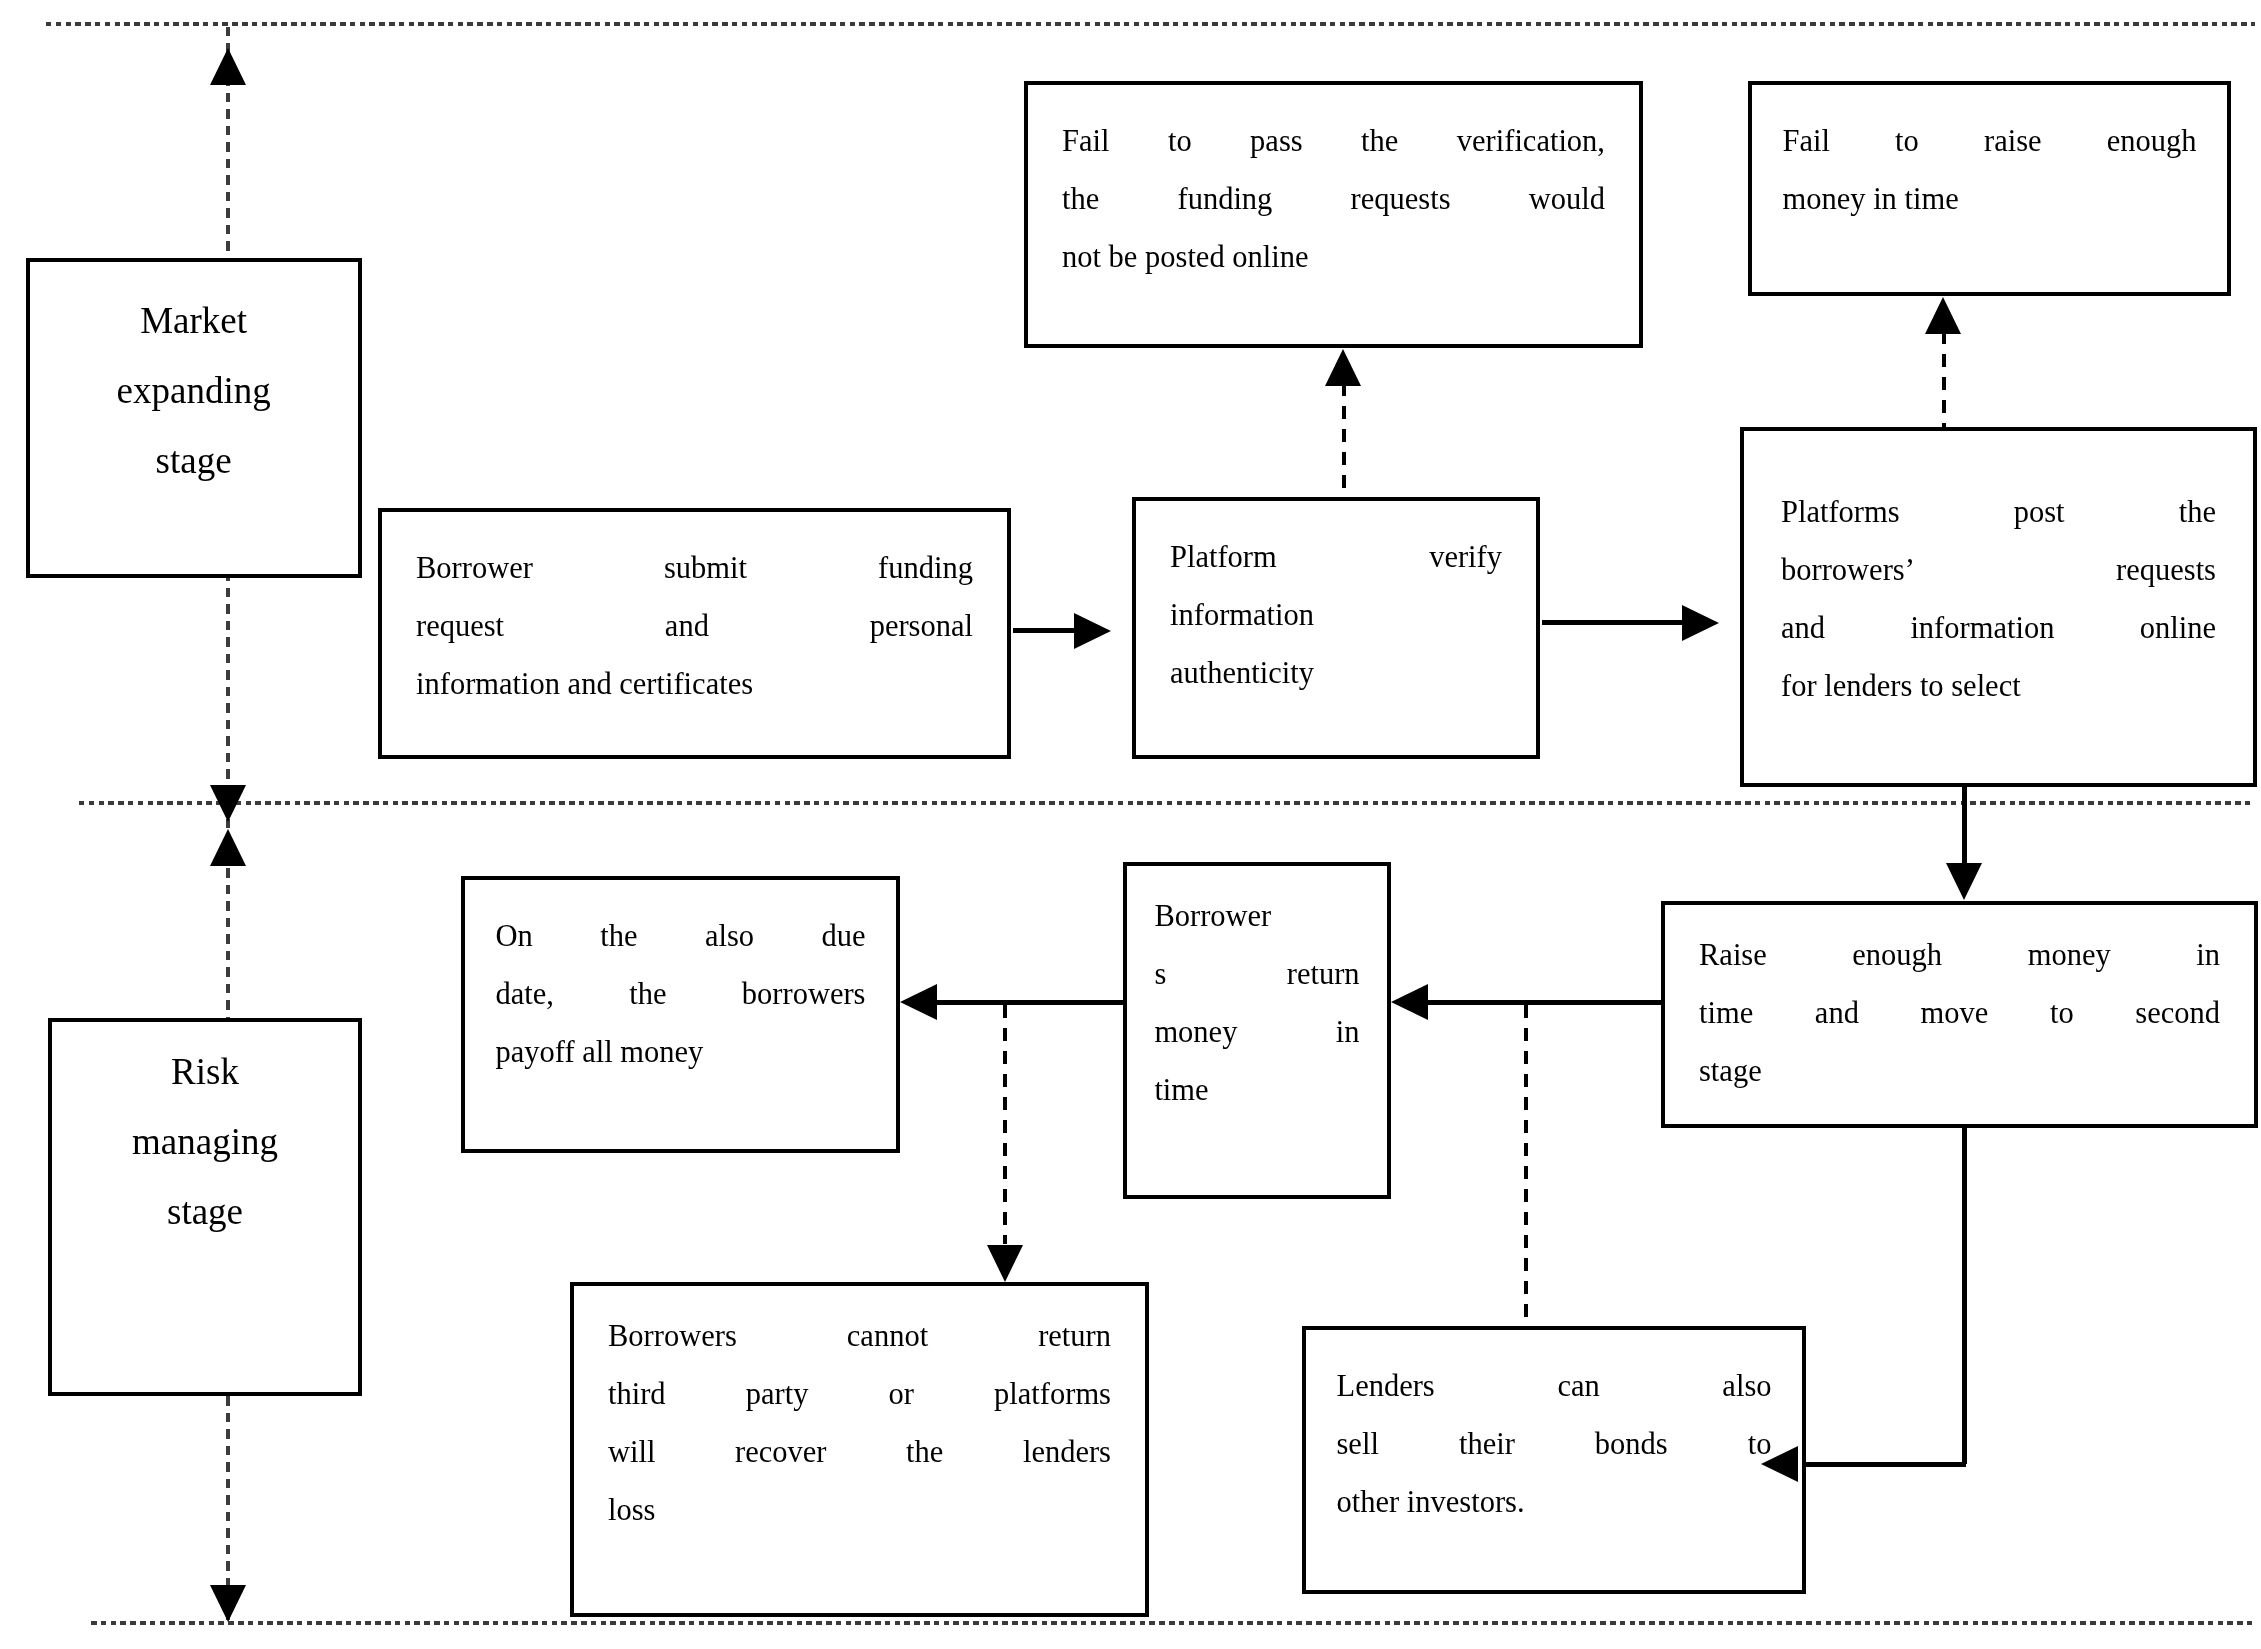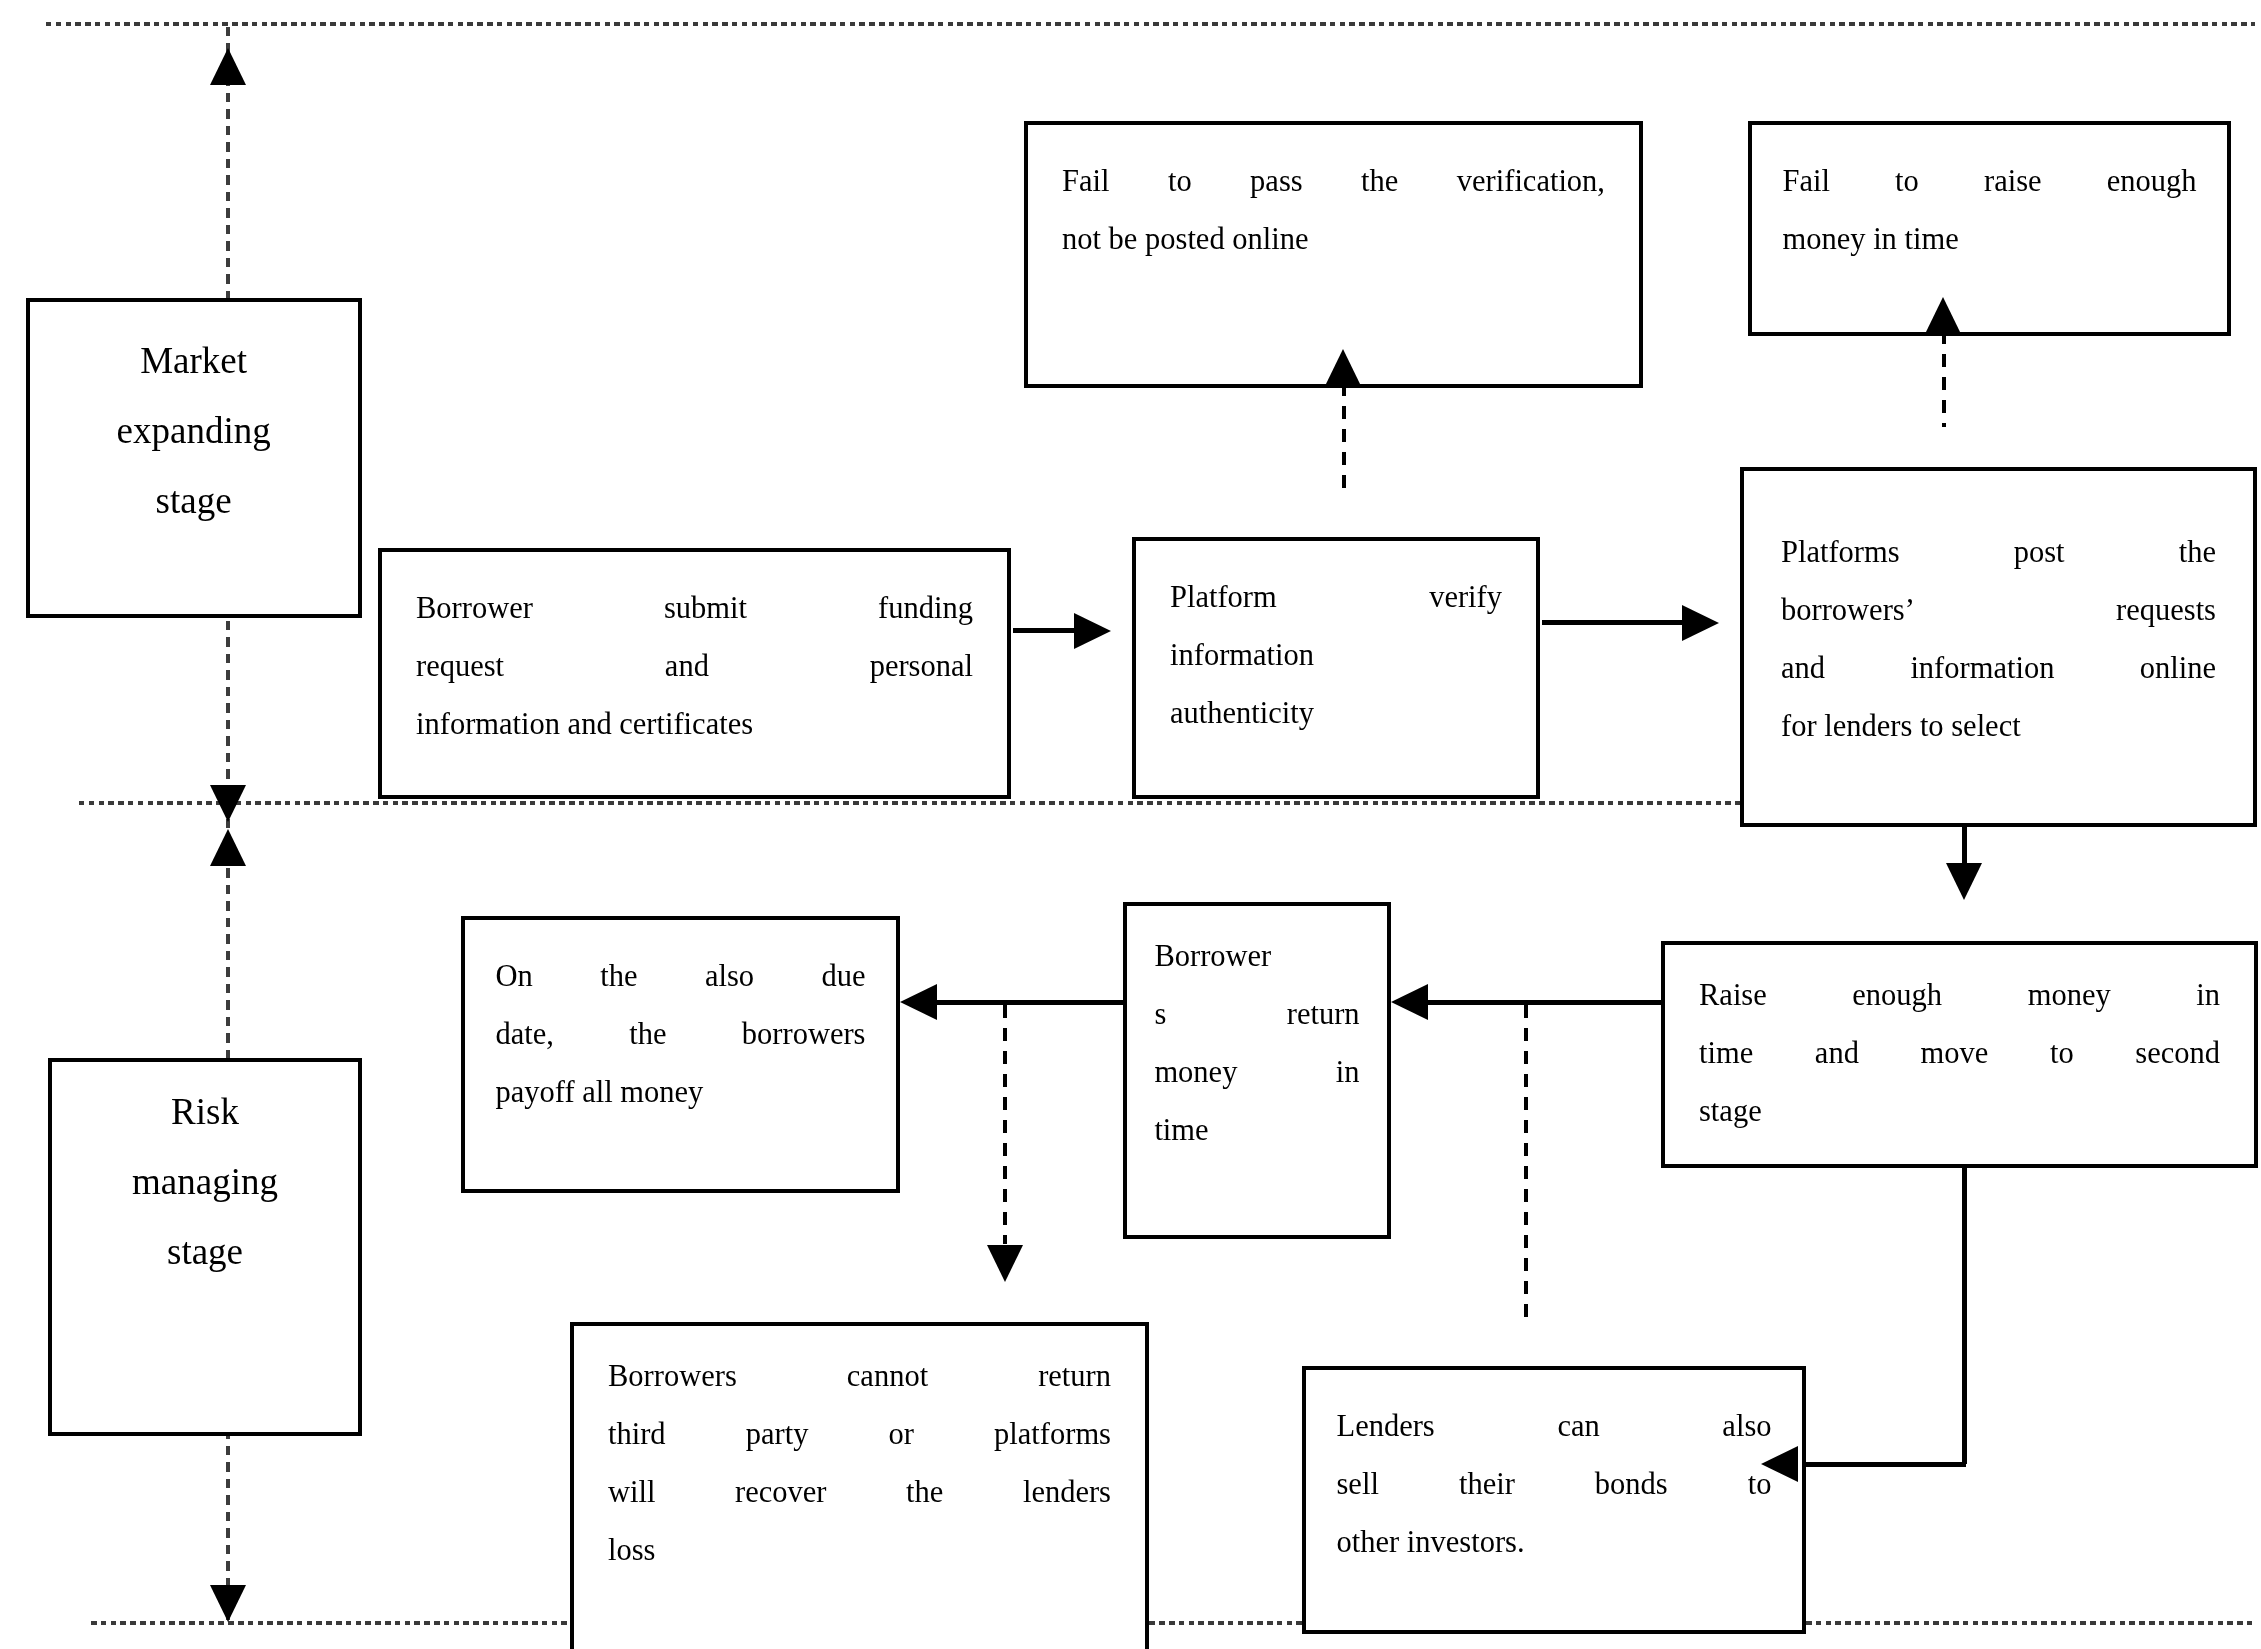--- a/index.html
+++ b/index.html
@@ -13,21 +13,20 @@
     color: #000;
   }
   
   .fbox {
     position: absolute;
     box-sizing: border-box;
     background: #ffffff;
     border: 4.3px solid #000;
     z-index: 2;
     font-size: 30.5px;
-    margin-top: 40px;
   }
   .fbox .tline {
     line-height: 58px;
     text-align: justify;
     text-align-last: justify;
     white-space: nowrap;
   }
   .fbox .tline.last { text-align-last: left; }
   .stagebox { font-size: 37px; }
   .stagebox .tline, .stagebox .tline.last {
@@ -110,20 +109,21 @@
     </div>
 
   <div class="fbox stagebox" style="left:48px; top:1018px; width:314px; height:378px; padding:15.2px 12.2px 0 12.2px;">
       <div class="tline">Risk</div>
       <div class="tline">managing</div>
       <div class="tline last">stage</div>
     </div>
 
   <div class="fbox" style="left:1024px; top:81px; width:619px; height:267px; padding:27.4px 34px 0 34px;">
       <div class="tline">Fail to pass the verification,</div>
+      <div class="tline">the funding requests would</div>
       <div class="tline last">not be posted online</div>
     </div>
 
   <div class="fbox" style="left:1748px; top:81px; width:483px; height:215px; padding:27.4px 30.5px 0 30.5px;">
       <div class="tline">Fail to raise enough</div>
       <div class="tline last">money in time</div>
     </div>
 
   <div class="fbox" style="left:378px; top:508px; width:633px; height:251px; padding:27.4px 34px 0 34px;">
       <div class="tline">Borrower submit funding</div>

